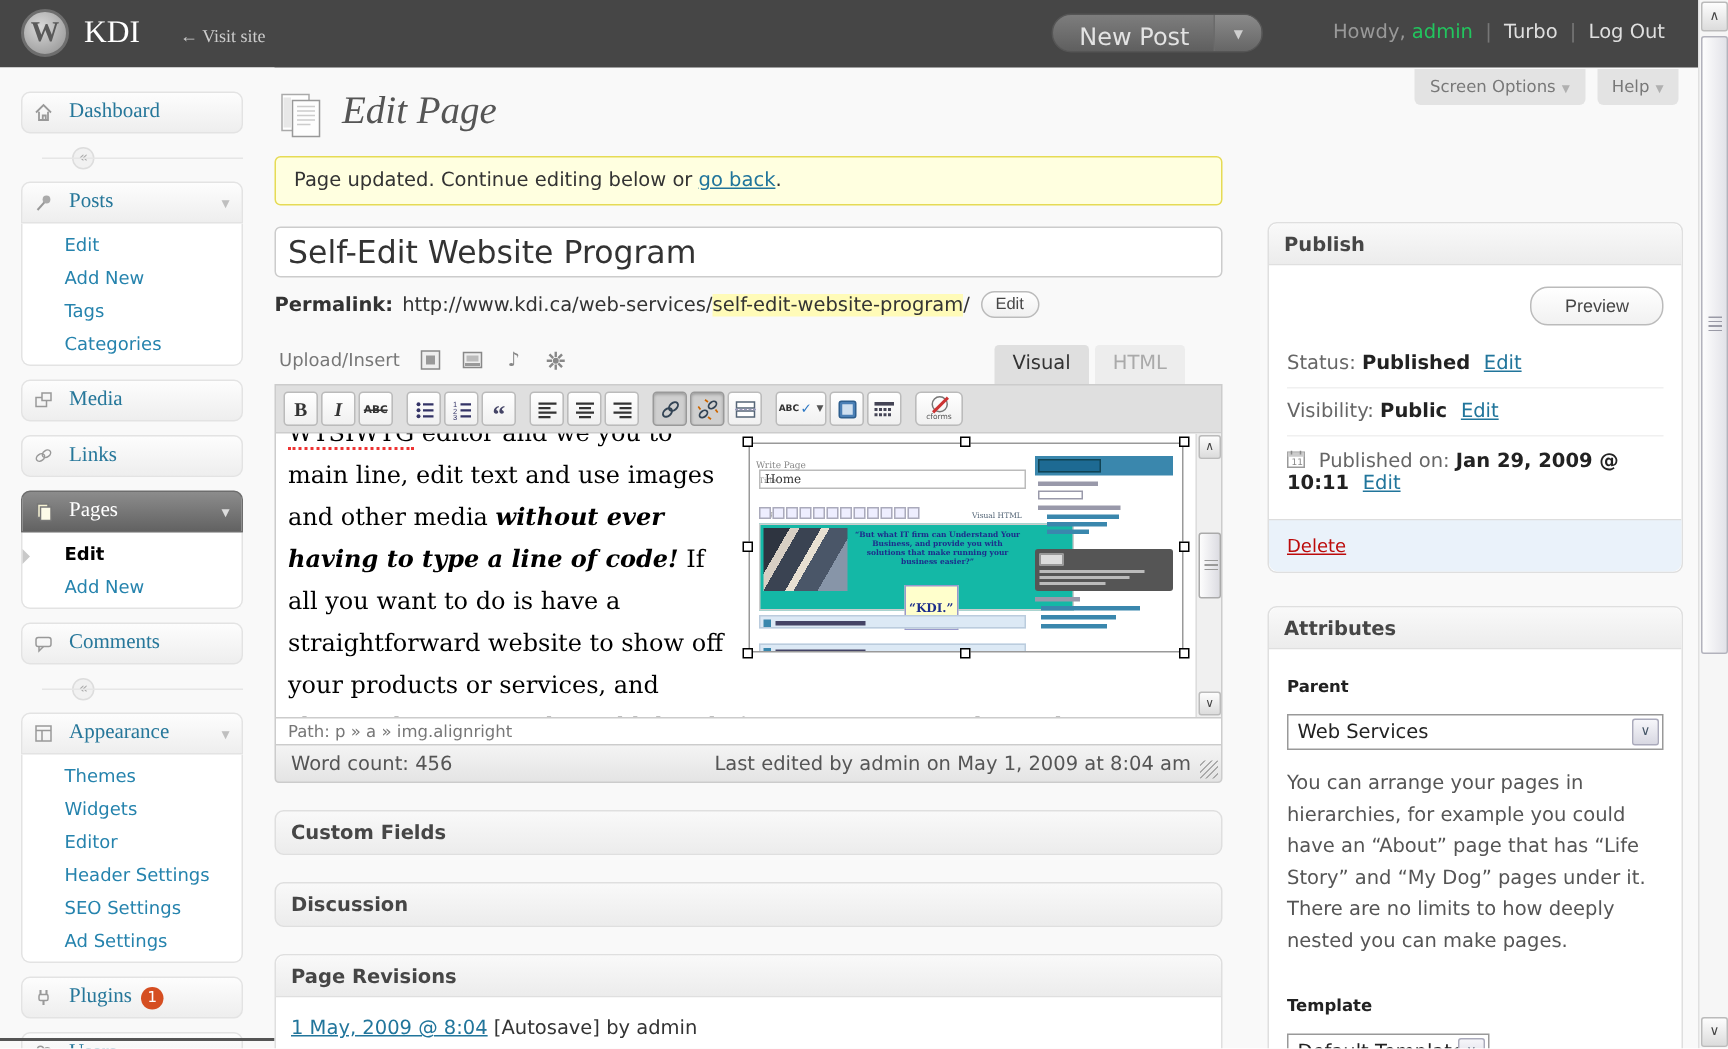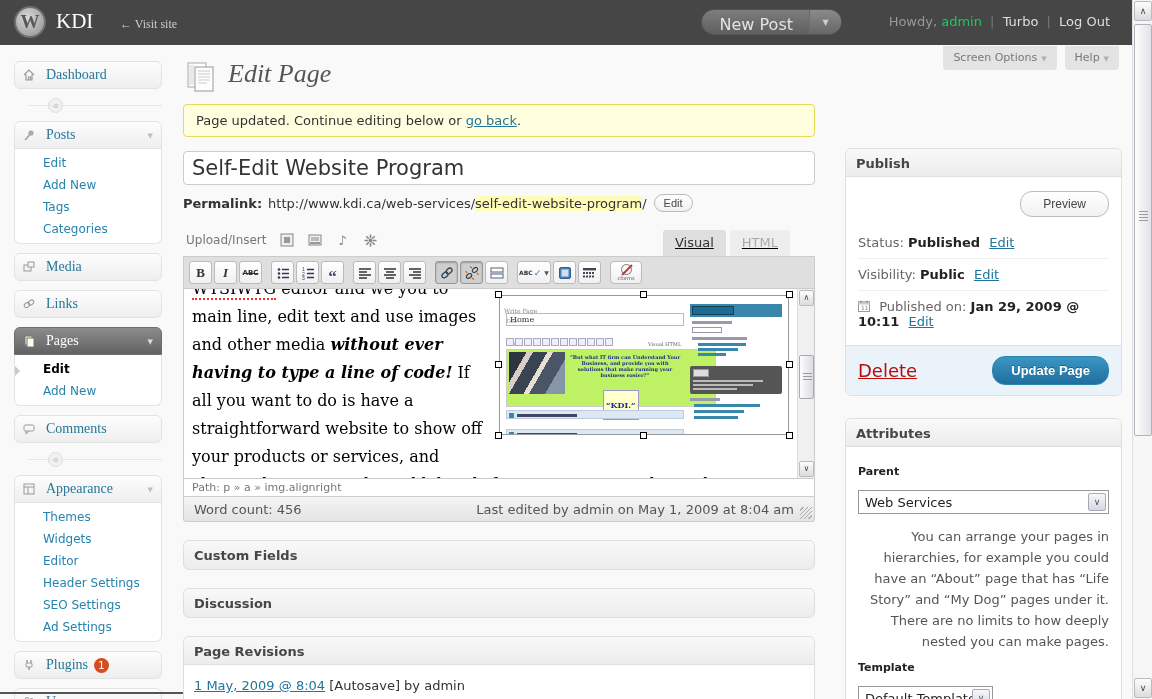--- a/index.html
+++ b/index.html
@@ -86,21 +86,21 @@
   .permalink { margin-top:9px; font-size:13px; color:#333; display:flex; align-items:center; }
   .permalink b { margin-right:6px; }
   .pl-slug { background:#fffbb8; }
   .pl-editbtn { margin-left:7px; font-size:11px; color:#464646; background:linear-gradient(#fff,#f0f0f0);
                 border:1px solid #bbb; border-radius:11px; padding:2px 9px; cursor:pointer; }
 
   
   .edit-tools { margin-top:16px; position:relative; height:28px; }
   .media-bar { position:absolute; left:3px; top:4px; display:flex; align-items:center; gap:12px; font-size:12px; color:#777; }
   .media-ico { width:16px; height:16px; display:inline-flex; align-items:center; justify-content:center; cursor:pointer; }
-  .ed-tabs { position:absolute; right:25px; bottom:0; display:flex;text-decoration:underline; }
+  .ed-tabs { position:absolute; right:25px; bottom:0; display:flex; }
   .ed-tab { padding:5px 12px 6px 12px; font-size:13px; border-radius:3px 3px 0 0; cursor:pointer; }
   .ed-tab.active { background:#dfdfdf; color:#333; }
   .ed-tab.inactive { background:#ededed; color:#aaa; margin-left:4px; }
 
   .editor-wrap { width:632px; border:1px solid #ccc; background:#dfdfdf; border-radius:0 0 3px 3px; }
   .mce-toolbar { padding:4px 5px; display:flex; align-items:center; }
   .mce-group { display:flex; margin-right:7px; }
   .mce-btn { width:23px; height:23px; background:linear-gradient(#fff,#f0f0f0); border:1px solid #bbb; border-radius:3px;
              margin-right:2px; display:flex; align-items:center; justify-content:center; font-size:11px; color:#333; cursor:pointer; }
   .mce-btn.pressed { background:#cfcfcf; border-color:#999; box-shadow:inset 0 1px 2px rgba(0,0,0,.25); }
@@ -127,21 +127,21 @@
   .handle { position:absolute; width:7px; height:7px; background:#fff; border:1px solid #000; z-index:3; }
 
   
   .mini * { position:absolute; }
   .mini .m-head { left:4px; top:1px; font-size:6px; color:#888; }
   .mini .m-lbl { font-size:5px; color:#999; }
   .mini .m-input { left:6px; top:17px; width:178px; height:13px; border:1px solid #bbb; font-size:8px; color:#333; padding-left:3px; line-height:12px; }
   .mini .m-tabs { left:148px; top:34px; font-size:5px; color:#567; }
   .mini .m-toolbar { left:6px; top:42px; width:178px; height:9px; display:flex; gap:1px; position:absolute; }
   .mini .m-toolbar i { position:static; display:block; width:8px; height:8px; border:1px solid #aab; background:#eef; }
-  .mini .m-content { left:6px; top:53px; width:210px; height:58px; border:1px solid #ccc; background:#bef264; }
+  .mini .m-content { left:6px; top:53px; width:210px; height:58px; border:1px solid #ccc; background:#14b8a6; }
   .mini .m-photo { left:2px; top:2px; width:56px; height:42px;
         background:linear-gradient(120deg,#2e3440 0 22%,#d8cfc4 22% 30%,#3a4352 30% 48%,#e8e0d2 48% 55%,#4a5668 55% 75%,#8795a8 75% 100%); }
   .mini .m-quote { left:62px; top:4px; width:112px; font-size:5px; line-height:6px; font-weight:bold; color:#1c2e8c; text-align:center; }
   .mini .m-kdi { left:96px; top:40px; font-size:8px; font-weight:bold; color:#1c2e8c; background:#ffc; border:1px solid #99c; padding:0 2px; }
   .mini .m-strip { left:6px; width:178px; height:9px; background:#dce9f5; border:1px solid #bcd; }
   .mini .m-strip i { position:absolute; left:2px; top:2px; width:5px; height:5px; background:#3a87ad; }
   .mini .m-strip b { position:absolute; left:10px; top:3px; width:60px; height:3px; background:#446; }
   .mini .m-side { left:190px; top:8px; width:92px; height:126px; }
   .mini .m-side * { position:absolute; }
   .mini .m-bluehead { left:0; top:0; width:92px; height:13px; background:#3a87ad; }
@@ -184,33 +184,33 @@
   .pub-body { padding:10px 12px 0 12px; }
   .preview-row { text-align:right; padding:4px 0 10px 0; }
   .btn-preview { font-size:12px; color:#464646; background:linear-gradient(#fff,#f1f1f1); border:1px solid #bbb;
                  border-radius:12px; padding:5px 22px; cursor:pointer; }
   .pub-row { font-size:13px; color:#666; padding:8px 0; border-top:1px solid #f0f0f0; }
   .pub-row b { color:#222; }
   .pub-row a { color:#21759b; margin-left:5px; }
   .cal-ico { display:inline-block; margin-right:5px; position:relative; top:1px; }
   .pub-foot { margin-top:8px; background:#eaf2fa; border-top:1px solid #ddd; border-radius:0 0 6px 6px;
               padding:10px 12px; display:flex; align-items:center; justify-content:space-between; }
-  .del-link { color:#bc0b0b; font-size:18px; text-decoration:underline; }
+  .del-link { color:#bc0b0b; font-size:12px; text-decoration:underline; }
   .btn-update { font-size:13px; font-weight:bold; color:#fff; background:linear-gradient(#3a96c4,#1f6f9e);
                 border:1px solid #2d83ae; border-radius:13px; padding:6px 18px; cursor:pointer;
                 text-shadow:0 -1px 0 rgba(0,0,0,.3); }
 
   .attr-body { padding:12px; font-size:13px; color:#333; }
   .attr-label { font-weight:bold; font-size:11px; color:#222; margin:6px 0 12px 0; }
   .selectbox { height:24px; border:1px solid #999; background:#fff; display:flex; align-items:center; position:relative;
                margin-bottom:12px; cursor:pointer; }
   .selectbox .sel-val { flex:1; padding-left:6px; font-size:13px; color:#222; white-space:nowrap; overflow:hidden; }
   .selectbox .sel-arrow { width:18px; height:18px; margin-right:2px; border:1px solid #aab;
       background:linear-gradient(#f6f6fa,#d8d8e2); border-radius:2px; color:#456; font-size:9px; text-align:center; line-height:17px; }
-  .attr-help { font-size:13px; color:#555; line-height:21px; margin-bottom:9px;text-align:right; }
+  .attr-help { font-size:13px; color:#555; line-height:21px; margin-bottom:26px; }
   .sel-template { width:135px; }
 
   
   svg.licon { display:block; }
 </style>
 </head>
 <body>
 
 <div class="screen">
 
@@ -730,21 +730,20 @@
                 <text x="3" y="10" font-size="6" fill="#888">11</text>
               </svg>
           </span>
           <span>Published on:</span>
           <b>Jan 29, 2009 @ 10:11</b>
           <a href="#" style="text-decoration:underline;">Edit</a>
         </div>
       </div>
       <div class="pub-foot">
         <a href="#" class="del-link">Delete</a>
-        <button class="btn-update">Update Page</button>
       </div>
     </div>
 
     <div class="sbox">
       <div class="pb-head">Attributes</div>
       <div class="attr-body">
         <div class="attr-label">Parent</div>
         <div class="selectbox">
           <span class="sel-val">Web Services</span>
           <span class="sel-arrow">∨</span>

